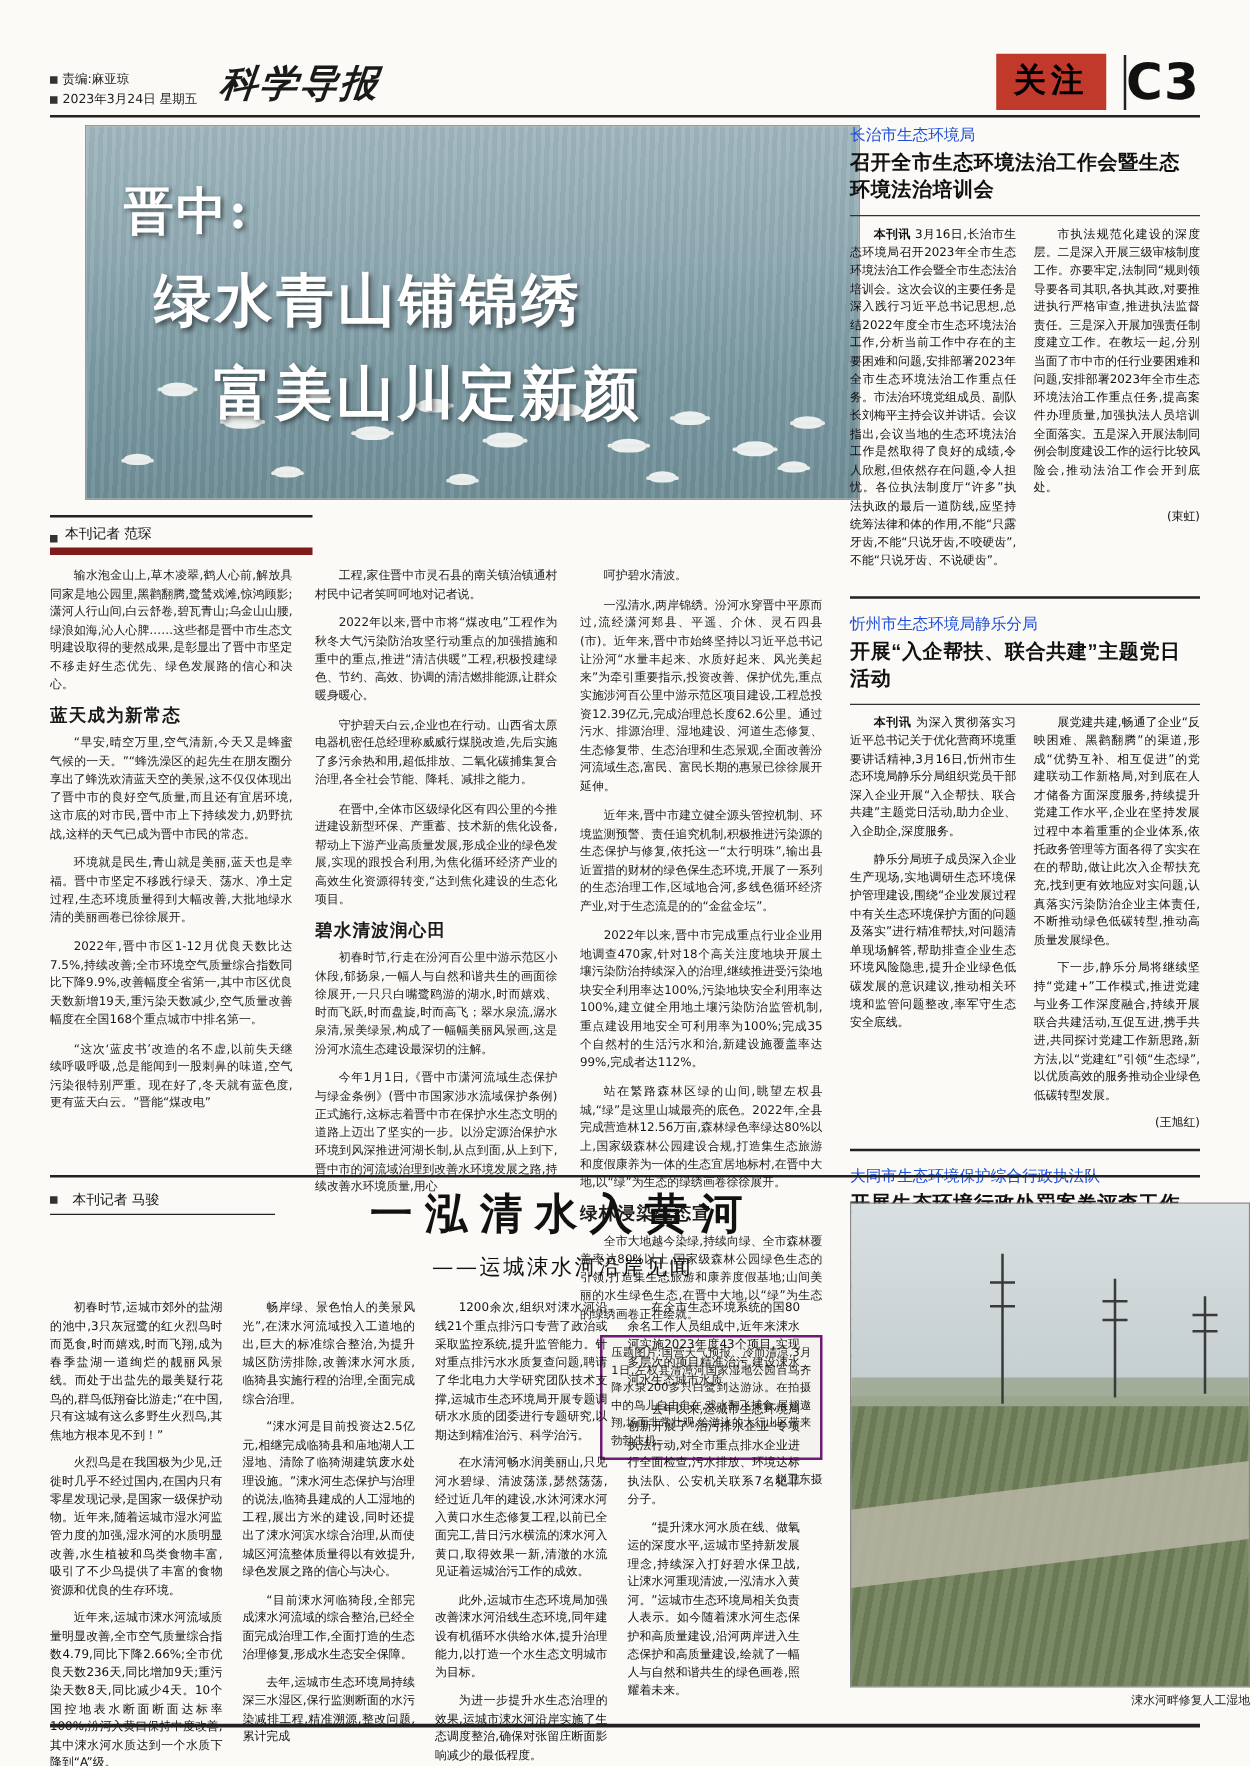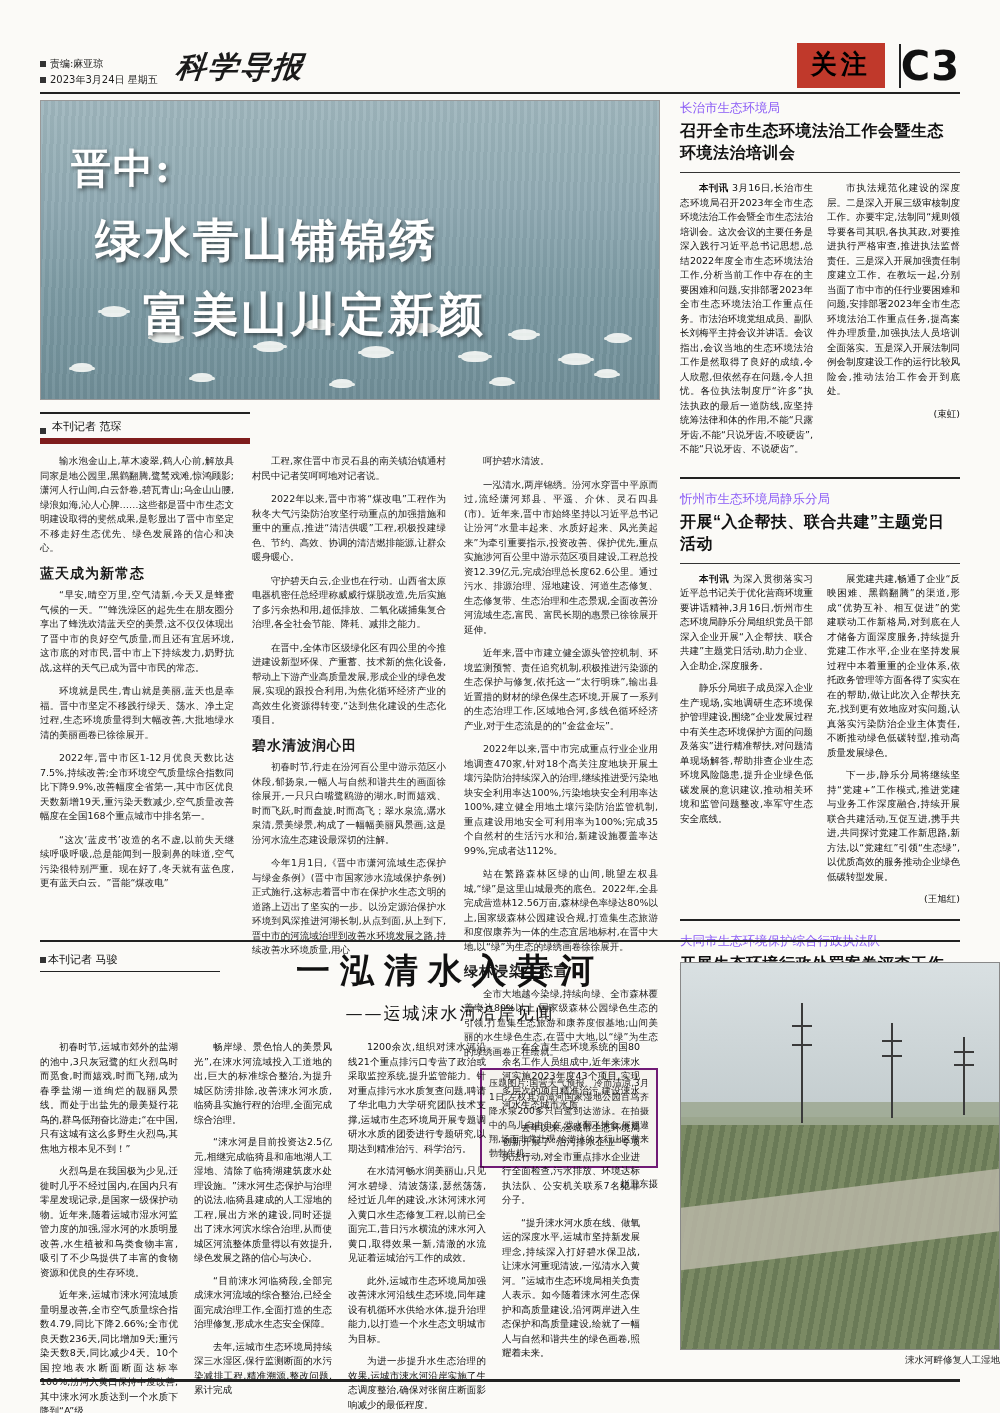--- a/index.html
+++ b/index.html
@@ -39,20 +39,21 @@
     padding-left:0;border-left:2px solid #222;line-height:44px;
   }
   .rule-top{position:absolute;left:40px;top:92px;width:920px;height:2px;background:#222;}
 
   
   .left-block{position:absolute;left:40px;top:100px;width:620px;height:830px;}
   .photo-card{
     position:relative;width:620px;height:300px;border:1px solid #999;box-sizing:border-box;
     background:linear-gradient(180deg,#9fb6bd 0%,#8fa9b2 35%,#7c9aa3 65%,#6f8d97 100%);
     overflow:hidden;
+    margin-left:28px;
   }
   .photo-card:before{
     content:"";position:absolute;inset:0;
     background:
       repeating-linear-gradient(92deg, rgba(255,255,255,0.10) 0 3px, rgba(0,0,0,0.05) 3px 7px);
     opacity:.6;
   }
   .bird{position:absolute;background:#f2f5f3;border-radius:50% 50% 40% 40%;opacity:.95;}
   .bird:after{content:"";position:absolute;width:120%;height:3px;background:#eef2ef;top:40%;left:-10%;border-radius:2px;}
   .headline{
@@ -78,37 +79,37 @@
     font-weight:bold;font-size:14px;margin:10px 0 8px 0;letter-spacing:1px;
   }
   .boxnote{
     border:2px solid #701a75;padding:6px 7px;font-size:9px;line-height:14px;
     margin:6px 0 9px 16px;background:#f5f3ee;text-align:justify;
   }
   .sigline{text-align:right;font-size:9.5px;margin-top:4px;}
 
   
   .right-col{position:absolute;left:680px;top:100px;width:280px;}
-  .r-kicker{font-size:12.5px;color:#8b5cf6;margin-bottom:3px;font-family:Liberation Serif, serif;}
+  .r-kicker{font-size:12.5px;color:#1d4ed8;margin-bottom:3px;font-family:Liberation Serif, serif;}
   .r-title{
     font-family:Liberation Sans, sans-serif;font-weight:bold;
     font-size:16px;line-height:22px;letter-spacing:.5px;margin-bottom:6px;
   }
   .r-rule{height:1px;background:#333;margin:8px 0 8px 0;}
   .r-body{display:flex;gap:14px;font-size:9.5px;line-height:14.5px;text-align:justify;}
   .r-body .c{width:133px;}
   .r-body p{margin:0 0 8px 0;text-indent:2em;}
   .r-sign{text-align:right;font-size:9.5px;margin-top:2px;}
   .sep{height:2px;background:#222;margin:12px 0 12px 0;}
 
   
   .rule-mid{position:absolute;left:40px;top:940px;width:920px;height:2px;background:#222;}
   .bottom{position:absolute;left:40px;top:952px;width:920px;height:430px;}
   .b-byline{
-    font-size:11px;display:flex;align-items:center;gap:2px;width:180px;
+    font-size:11px;display:flex;align-items:center;gap:12px;width:180px;
     border-bottom:1px solid #222;padding-bottom:4px;margin-bottom:6px;
   }
   .b-byline .sq{width:6px;height:6px;background:#333;display:inline-block;}
   .b-title{
     position:absolute;left:200px;top:-4px;width:420px;text-align:center;
     font-family:"DejaVu Serif","Liberation Serif",serif;font-weight:bold;
     font-size:34px;letter-spacing:10px;
   }
   .b-sub{
     position:absolute;left:200px;top:50px;width:420px;text-align:center;

